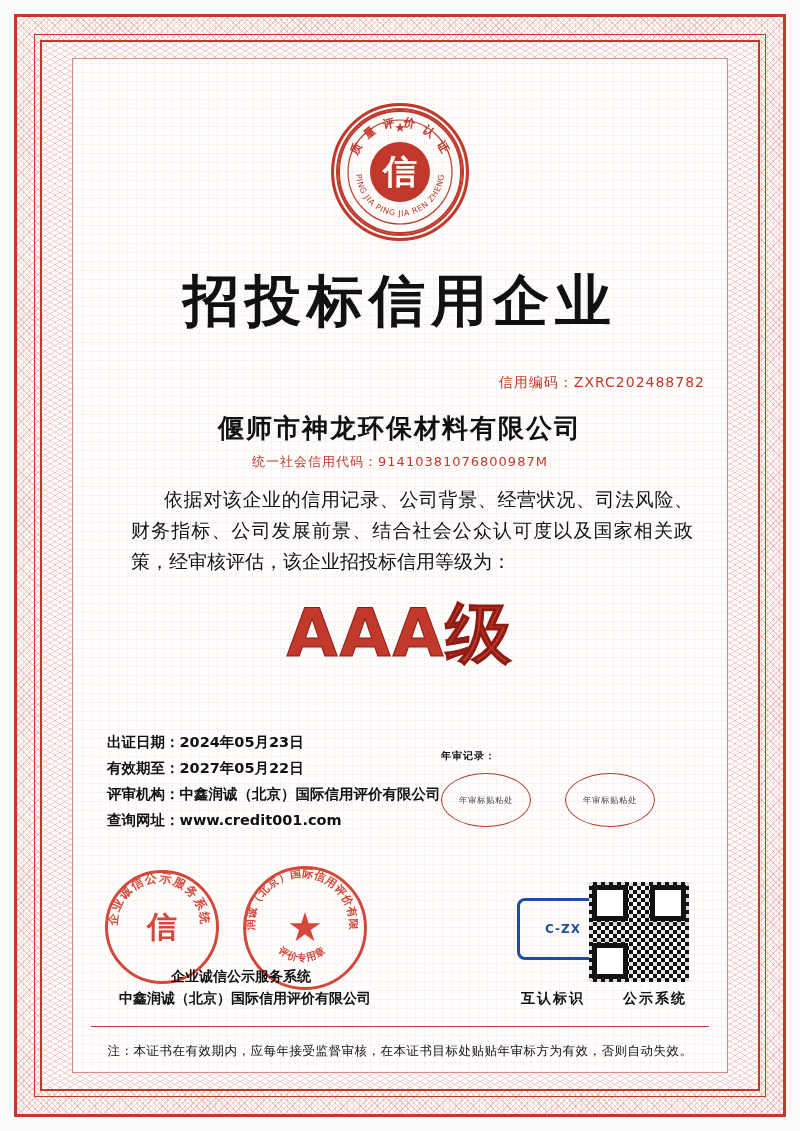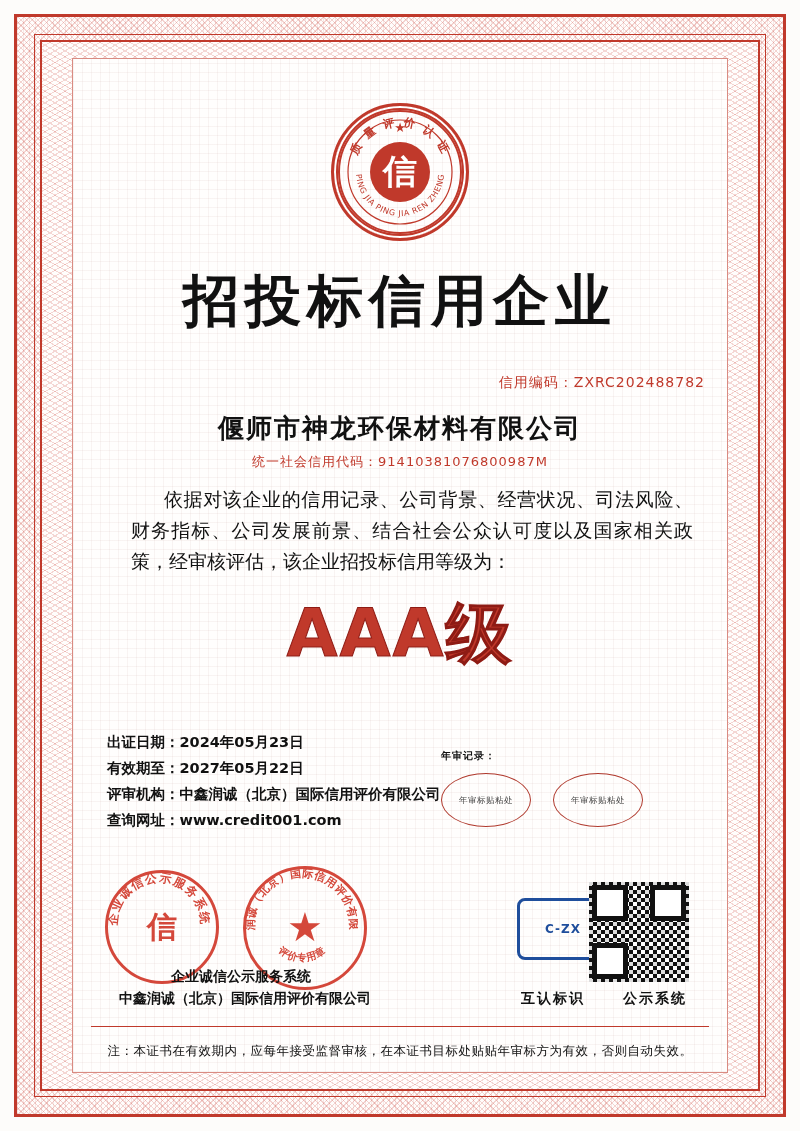--- a/index.html
+++ b/index.html
@@ -225,21 +225,21 @@
   }
   .annual-title {
     font-size: 10px;
     font-weight: bold;
     color: #111;
     letter-spacing: 1px;
   }
   .annual-circles {
     margin-top: 10px;
     display: flex;
-    gap: 22px;
+    gap: 34px;
   }
   .annual-circle {
     width: 88px;
     height: 52px;
     border: 1px solid #b03a2e;
     border-radius: 50%;
     display: flex;
     align-items: center;
     justify-content: center;
     font-size: 8.5px;

